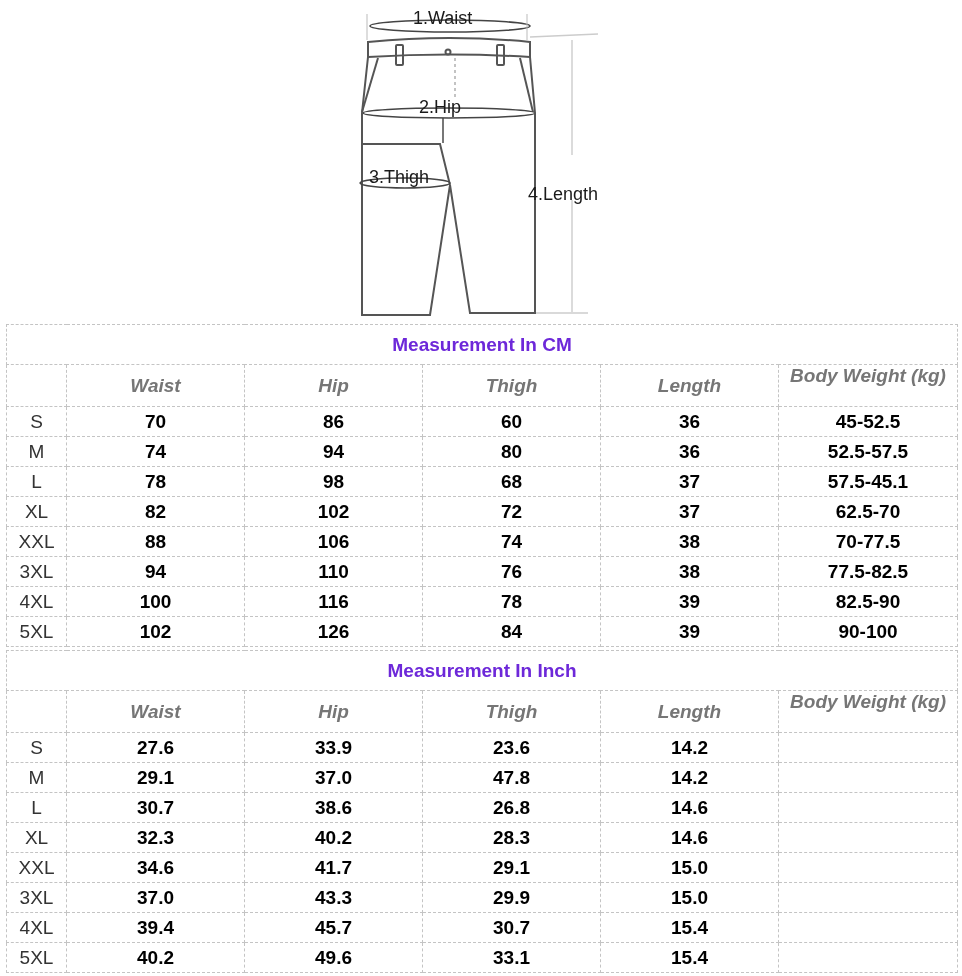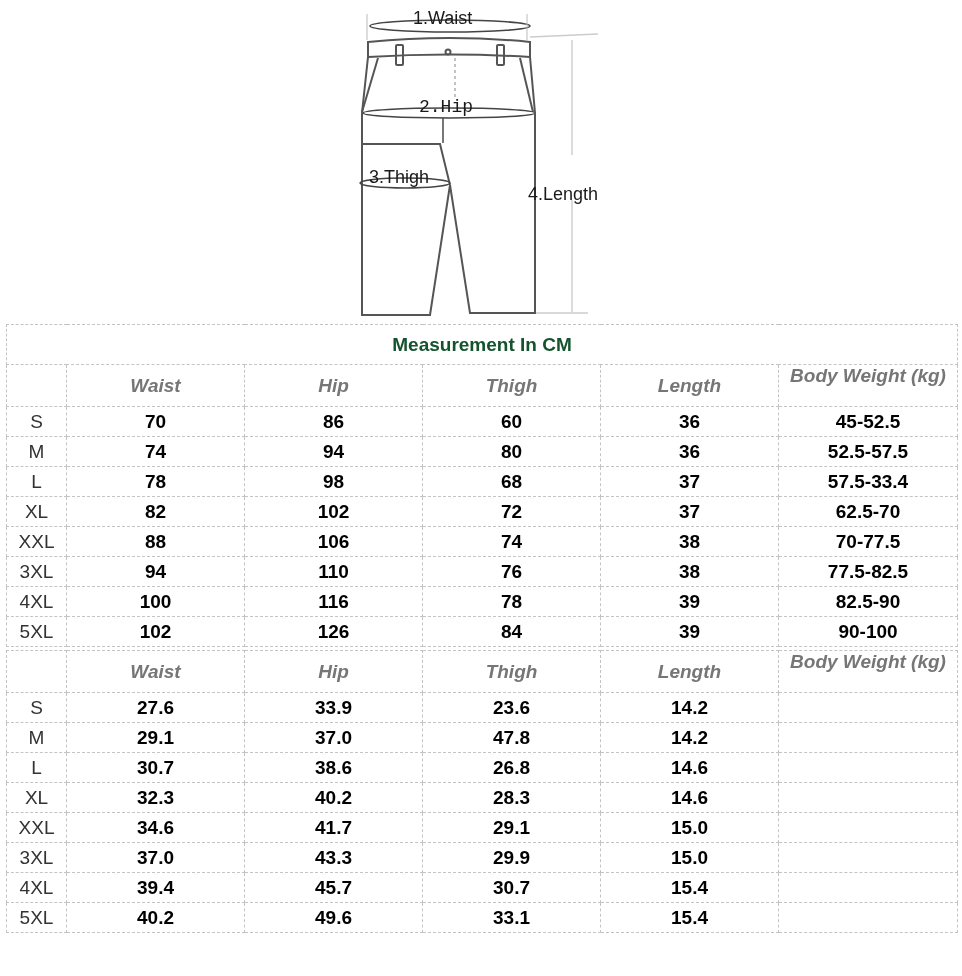--- a/index.html
+++ b/index.html
@@ -2,21 +2,21 @@
 <html><head>
 <meta charset="utf-8">
 <style>
   html, body { margin: 0; padding: 0; background: #ffffff; }
   body { width: 962px; height: 976px; position: relative; overflow: hidden; font-family: "Liberation Sans", sans-serif; }
   .diagram { position: absolute; left: 350px; top: 0; width: 260px; height: 320px; }
   .diagram svg { width: 260px; height: 320px; display: block; }
   .diagram .lbl { position: absolute; font-family: "Liberation Sans", sans-serif; font-size: 18px; color: #1a1a1a; white-space: nowrap; }
   table.size-table { position: absolute; left: 6px; border-collapse: collapse; table-layout: fixed; width: 951px; }
   table.size-table td { border: 1px dashed #c4c4c4; padding: 0; text-align: center; vertical-align: middle; overflow: hidden; }
-  .title-cell { height: 39px; font-weight: bold; font-size: 19px; color: #14532d; }
+  .title-cell { height: 39px; font-weight: bold; font-size: 19px; color: #6d28d9; }
   .head-cell { height: 39px; font-weight: bold; font-size: 19px; color: #767676; line-height: 20px; font-style: italic; }
   .head-cell.bw { line-height: 22px; padding-bottom: 2px; vertical-align: top; }
   .size-cell { height: 29px; font-size: 19px; color: #333333; }
   .val-cell { height: 29px; font-size: 19px; font-weight: bold; color: #000000; }
   #cm-table { top: 324px; }
   #inch-table { top: 650px; }
 </style>
 </head>
 <body>
 
@@ -48,21 +48,21 @@
 
       <ellipse cx="55" cy="183" rx="45" ry="5" stroke="#444" stroke-width="1.6"></ellipse>
 
       <line x1="180" y1="37" x2="248" y2="34" stroke="#ccc" stroke-width="1.4"></line>
       <line x1="222" y1="40" x2="222" y2="155" stroke="#ccc" stroke-width="1.4"></line>
       <line x1="222" y1="200" x2="222" y2="312" stroke="#ccc" stroke-width="1.4"></line>
       <line x1="186" y1="313" x2="238" y2="313" stroke="#ccc" stroke-width="1.4"></line>
     </g>
   </svg>
   <span class="lbl" style="left:63px; top:8px;">1.Waist</span>
-  <span class="lbl" style="left:69px; top:97px;font-family:Liberation Mono, monospace;">2.Hip</span>
+  <span class="lbl" style="left:69px; top:97px;">2.Hip</span>
   <span class="lbl" style="left:19px; top:167px;">3.Thigh</span>
   <span class="lbl" style="left:178px; top:160px;margin-top:24px;">4.Length</span>
 </div>
 
 <table class="size-table" id="cm-table">
   <colgroup>
     <col style="width:60px">
       <col style="width:178px">
       <col style="width:178px">
       <col style="width:178px">
@@ -96,21 +96,21 @@
     <td class="val-cell">80</td>
     <td class="val-cell">36</td>
     <td class="val-cell">52.5-57.5</td>
   </tr>
   <tr>
     <td class="size-cell">L</td>
     <td class="val-cell">78</td>
     <td class="val-cell">98</td>
     <td class="val-cell">68</td>
     <td class="val-cell">37</td>
-    <td class="val-cell">57.5-33.4</td>
+    <td class="val-cell">57.5-45.1</td>
   </tr>
   <tr>
     <td class="size-cell">XL</td>
     <td class="val-cell">82</td>
     <td class="val-cell">102</td>
     <td class="val-cell">72</td>
     <td class="val-cell">37</td>
     <td class="val-cell">62.5-70</td>
   </tr>
   <tr>
@@ -151,20 +151,23 @@
 <table class="size-table" id="inch-table">
   <colgroup>
     <col style="width:60px">
       <col style="width:178px">
       <col style="width:178px">
       <col style="width:178px">
       <col style="width:178px">
       <col style="width:179px">
   </colgroup>
   <tbody>
+      <tr>
+    <td colspan="6" class="title-cell">Measurement In Inch</td>
+  </tr>
   <tr>
     <td class="head-cell"></td>
     <td class="head-cell">Waist</td>
     <td class="head-cell">Hip</td>
     <td class="head-cell">Thigh</td>
     <td class="head-cell">Length</td>
     <td class="head-cell bw">Body Weight (kg)</td>
   </tr>
   <tr>
     <td class="size-cell">S</td>

